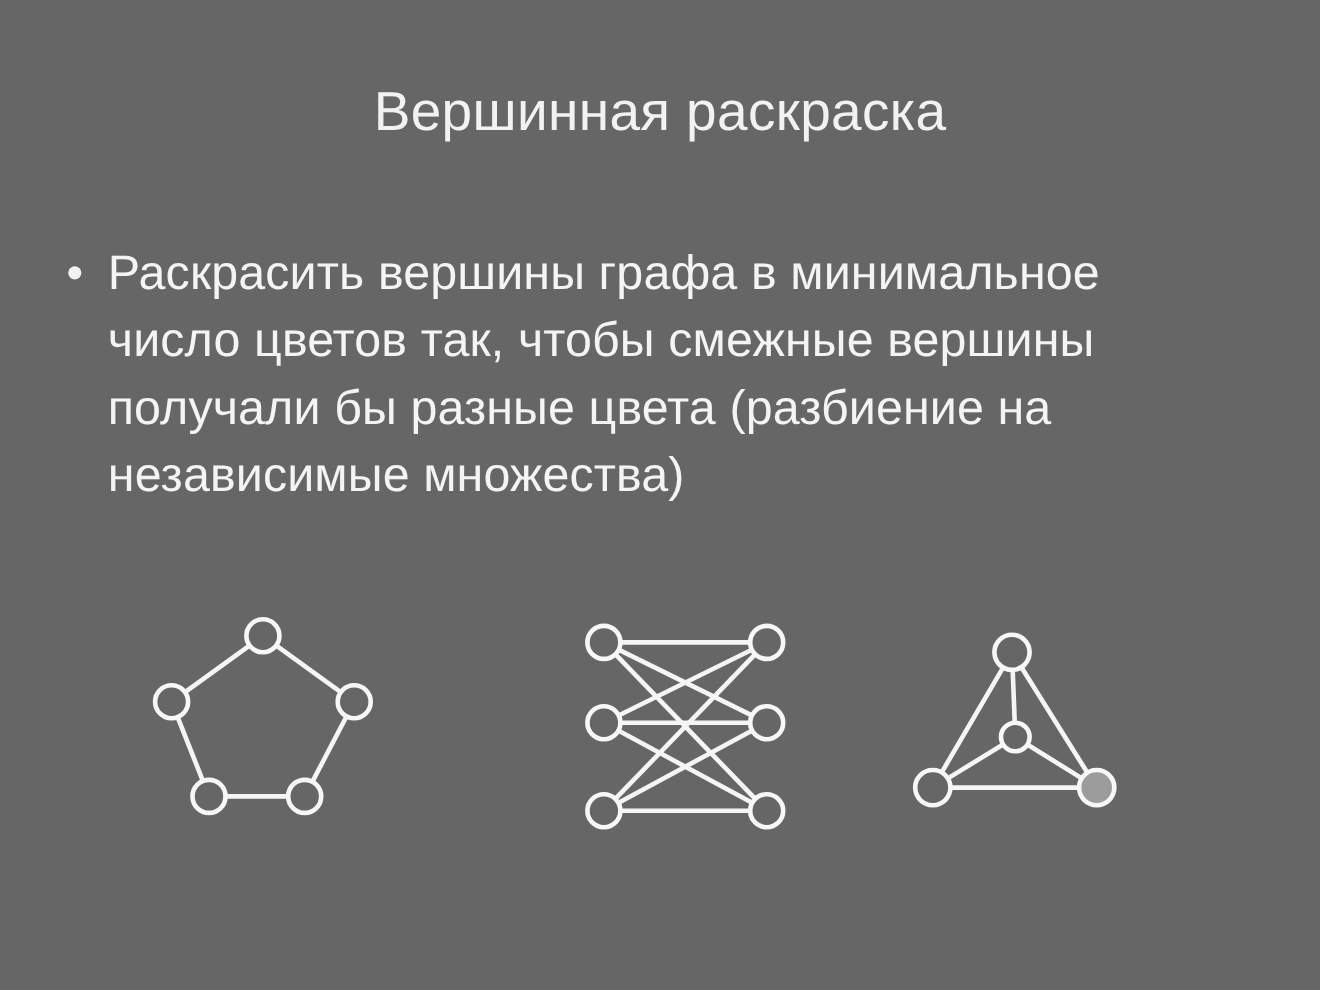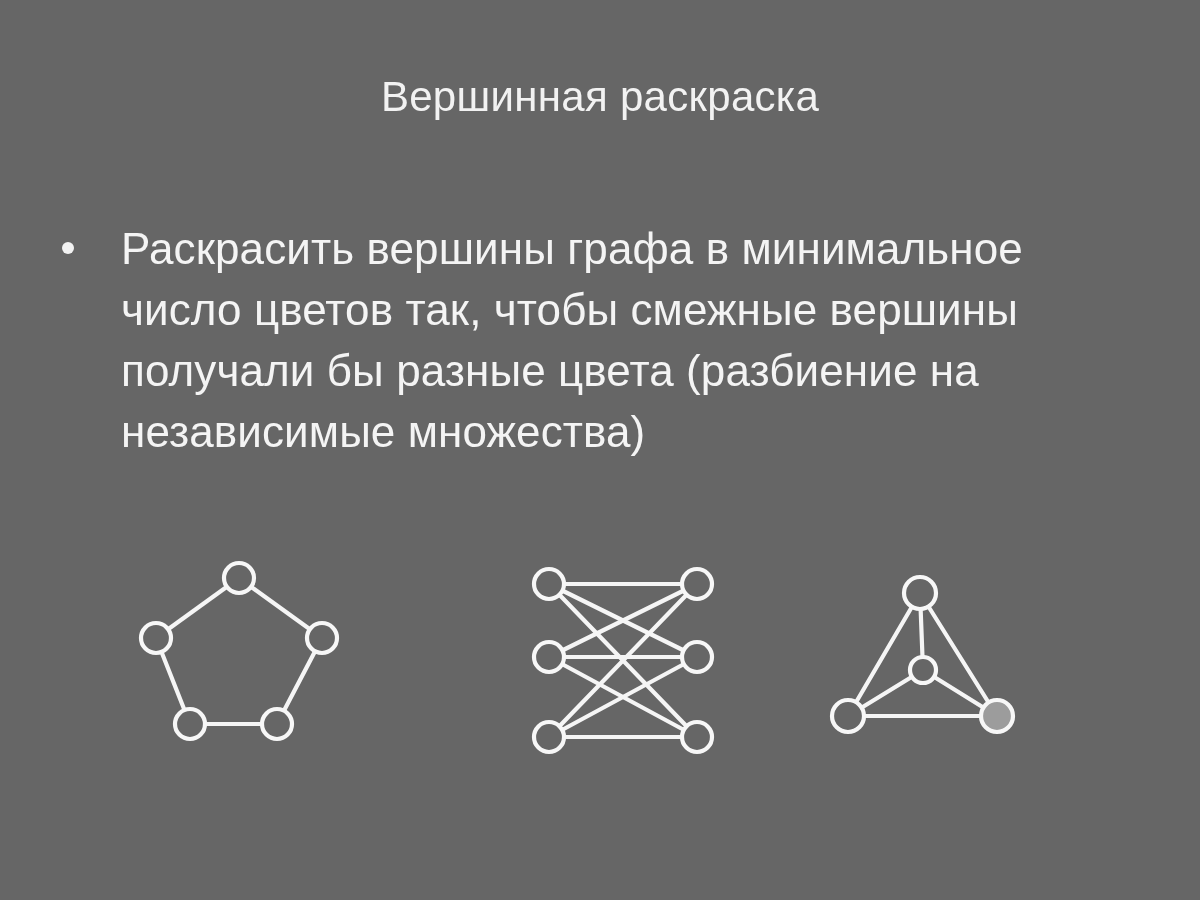--- a/index.html
+++ b/index.html
@@ -19,21 +19,21 @@
   }
 
   
   #slide-title {
     position: absolute;
     left: 0;
     top: 74px;
     width: 1200px;
     text-align: center;
     color: #f2f2f2;
-    font-size: 42px;
+    font-size: 50px;
     font-weight: 400;
     line-height: 1.1;
     letter-spacing: 0.3px;
     white-space: nowrap;
   }
 
   
   #body-block {
     position: absolute;
     left: 62px;
@@ -48,21 +48,21 @@
     flex: 0 0 auto;
     width: 12px;
     height: 12px;
     border-radius: 50%;
     background: #f2f2f2;
     margin-top: 24px;
     margin-right: 0;
   }
   .bullet-text {
     flex: 1 1 auto;
-    margin-left: 47px;
+    margin-left: 24px;
     color: #f4f4f4;
     font-size: 44px;
     font-weight: 400;
     line-height: 61px;
     letter-spacing: 0.1px;
   }
 
   
   #figures {
     position: absolute;

